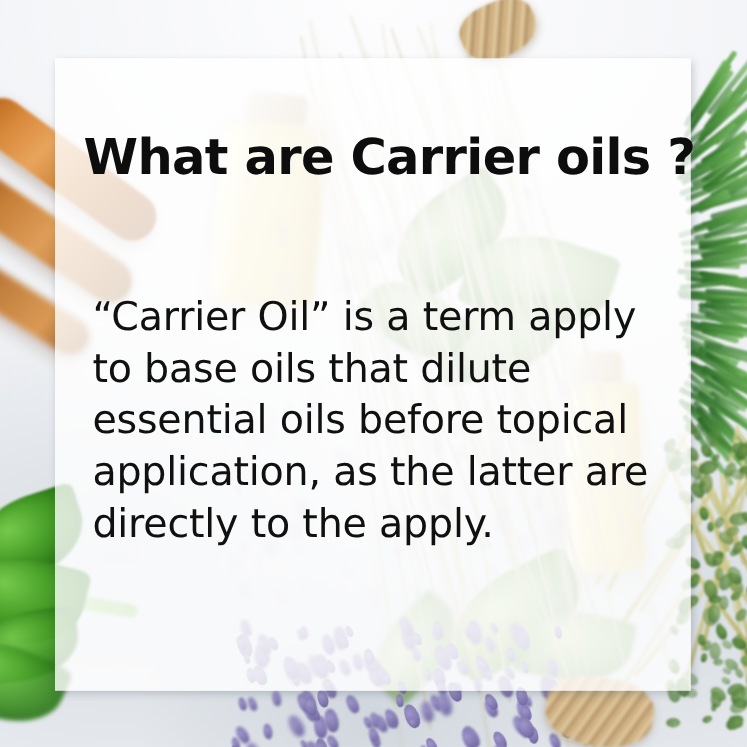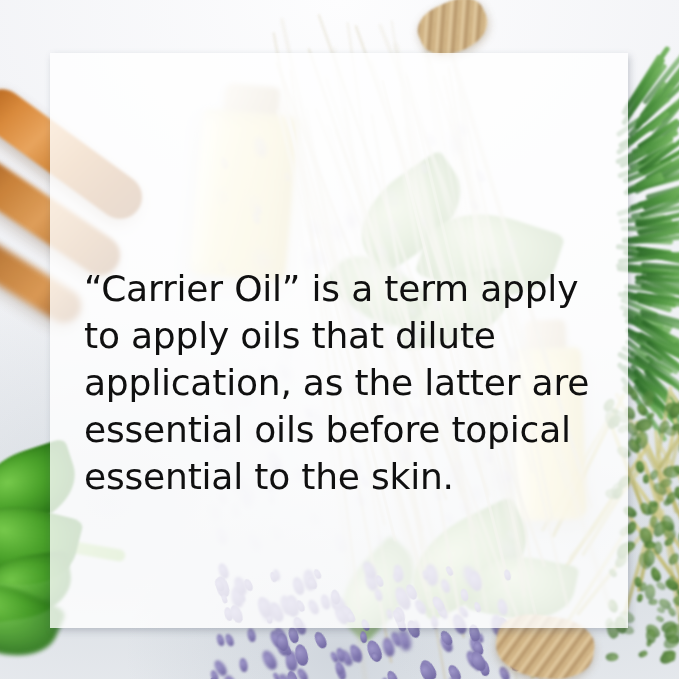--- a/index.html
+++ b/index.html
@@ -809,23 +809,24 @@
         <div class="lav-bud" style="left: 147.533px; top: 667.111px; transform: rotate(-31.2937deg) scale(0.9); filter: blur(0.92px);"></div>
       </div>
 
     <div class="twine" id="twine-top"></div>
     <div class="twine" id="twine-bottom"></div>
   </div>
 
   <div id="overlay-card"></div>
 
   <div id="text-layer">
+    <h1 id="page-title">What are Carrier oils ?</h1>
 
     <p id="body-copy">
       <span class="line">“Carrier Oil” is a term apply</span>
-      <span class="line">to apply oils that dilute</span>
+      <span class="line">to base oils that dilute</span>
+      <span class="line">essential oils before topical</span>
       <span class="line">application, as the latter are</span>
-      <span class="line">essential oils before topical</span>
-      <span class="line">essential to the skin.</span>
+      <span class="line">directly to the apply.</span>
     </p>
   </div>
 
 </div>
 
 </body></html>

